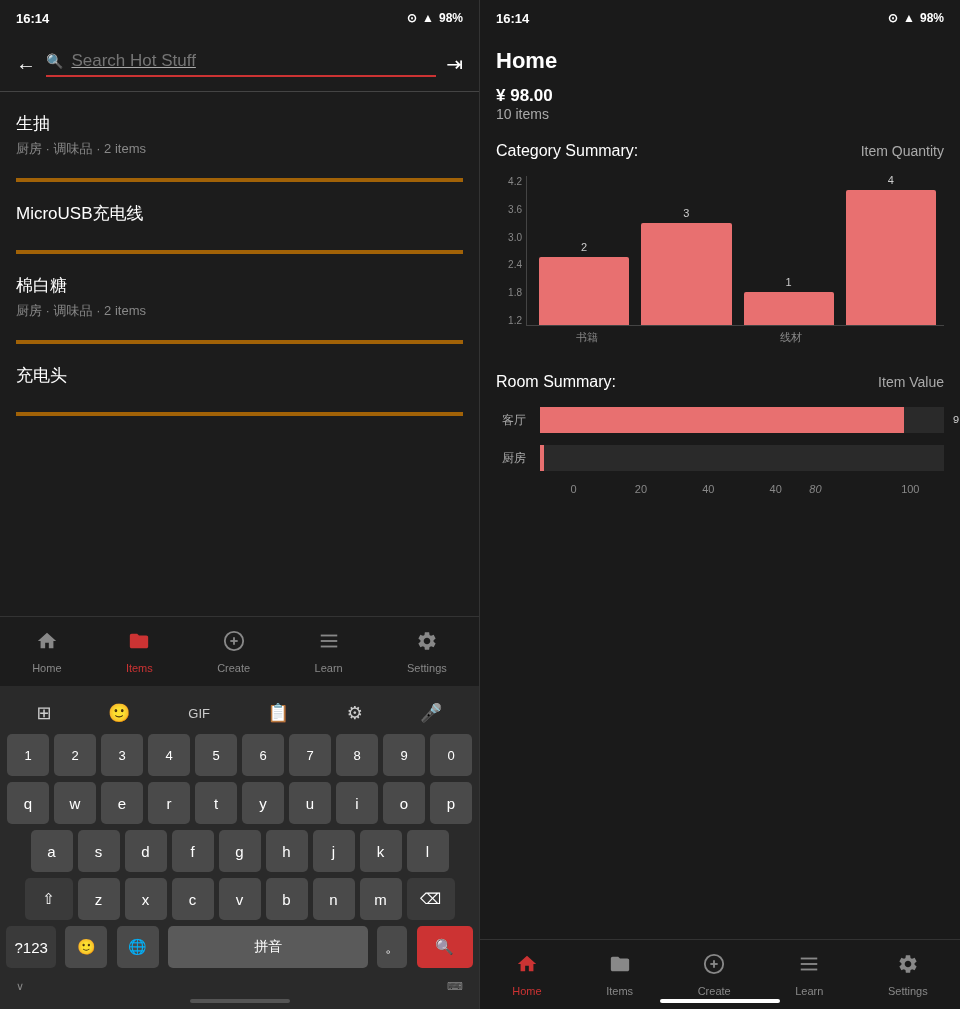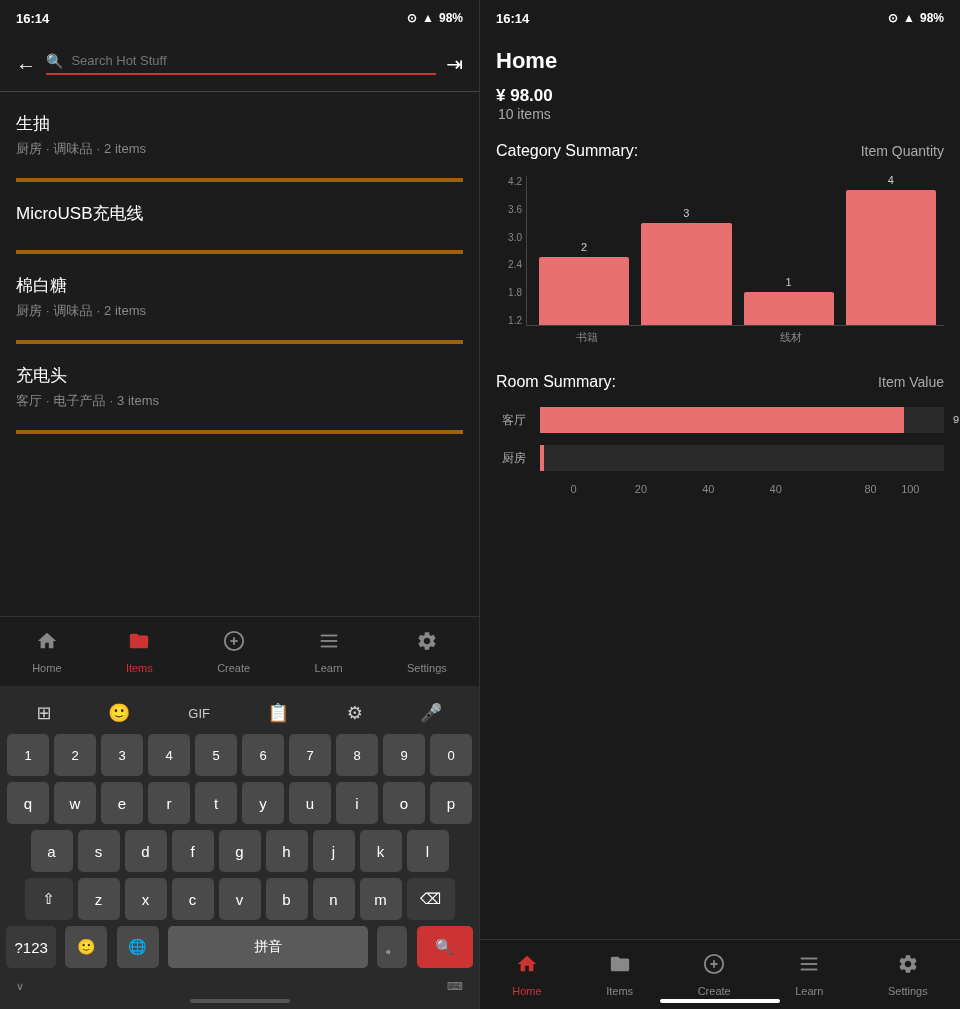--- a/index.html
+++ b/index.html
@@ -54,23 +54,24 @@
       align-items: center;
       gap: 8px;
       border-bottom: 2px solid #cc3333;
       padding-bottom: 4px;
     }
     .search-icon { color: #888; font-size: 14px; }
     .search-input {
       background: transparent;
       border: none;
       color: #aaa;
-      font-size: 13px;
+      font-size: 17px;
       outline: none;
       flex: 1;
+      text-decoration: underline;
     }
     .forward-btn { color: #fff; font-size: 20px; cursor: pointer; }
 
     .items-list {
       flex: 1;
       overflow-y: auto;
       padding: 0 16px;
     }
     .list-item {
       padding: 20px 0;
@@ -196,21 +197,21 @@
 
     .total-building-card {
       display: flex;
       justify-content: space-between;
       align-items: flex-start;
       margin-bottom: 20px;
     }
     .tbc-left { color: #fff; }
     .tbc-label { font-size: 15px; color: #aaa; margin-bottom: 6px; }
     .tbc-icon { font-size: 20px; }
-    .tbc-right { text-align: center; }
+    .tbc-right { text-align: left; }
     .tbc-value { color: #fff; font-size: 17px; font-weight: 600; }
     .tbc-items { color: #aaa; font-size: 14px; }
 
     .section-header {
       display: flex;
       justify-content: space-between;
       align-items: center;
       margin-bottom: 8px;
     }
     .section-title { color: #fff; font-size: 16px; font-weight: 500; }
@@ -288,21 +289,20 @@
       </div>
       <div class="list-item">
         <div class="list-item-name">MicroUSB充电线</div>
       </div>
       <div class="list-item">
         <div class="list-item-name">棉白糖</div>
                   <div class="list-item-meta">厨房 · 调味品 · 2 items</div>
       </div>
       <div class="list-item">
         <div class="list-item-name">充电头</div>
-                  <div class="list-item-meta">客厅 · 电子产品 · 3 items</div>
       </div>
     </div>
 
   <div class="bottom-nav" id="left-nav">
   <div class="nav-item">
         <span class="nav-icon"><svg width="22" height="22" viewBox="0 0 24 24" fill="#888">
             <path d="M10 20v-6h4v6h5v-8h3L12 3 2 12h3v8z"></path>
           </svg></span>
                   <span class="nav-label">Home</span>
       </div>
@@ -519,21 +519,21 @@
       <div style="width:1%;height:100%;background:#e87070;"></div>
       <span style="position:absolute;right:-22px;top:50%;transform:translateY(-50%);color:#ccc;font-size:11px;">0</span>
     </div>
           </div>
         </div>
       <div class="x-axis-labels" style="padding-left:44px;" id="room-x-labels">
       <span style="flex: 1 1 0%; text-align: center;">0</span>
           <span style="flex: 1 1 0%; text-align: center;">20</span>
           <span style="flex: 1 1 0%; text-align: center;">40</span>
           <span style="flex: 1 1 0%; text-align: center;">40</span>
-          <span style="flex: 1 1 0%; text-align: right;">80</span>
+          <span style="flex: 1 1 0%; text-align: left; font-style: italic;">80</span>
           <span style="flex: 1 1 0%; text-align: center;">100</span>
         </div>
     </div>
 
   </div>
 
   <div class="r-bottom-nav" id="right-nav">
   <div class="nav-item">
         <span class="nav-icon"><svg width="22" height="22" viewBox="0 0 24 24" fill="#cc3333">
             <path d="M10 20v-6h4v6h5v-8h3L12 3 2 12h3v8z"></path>

